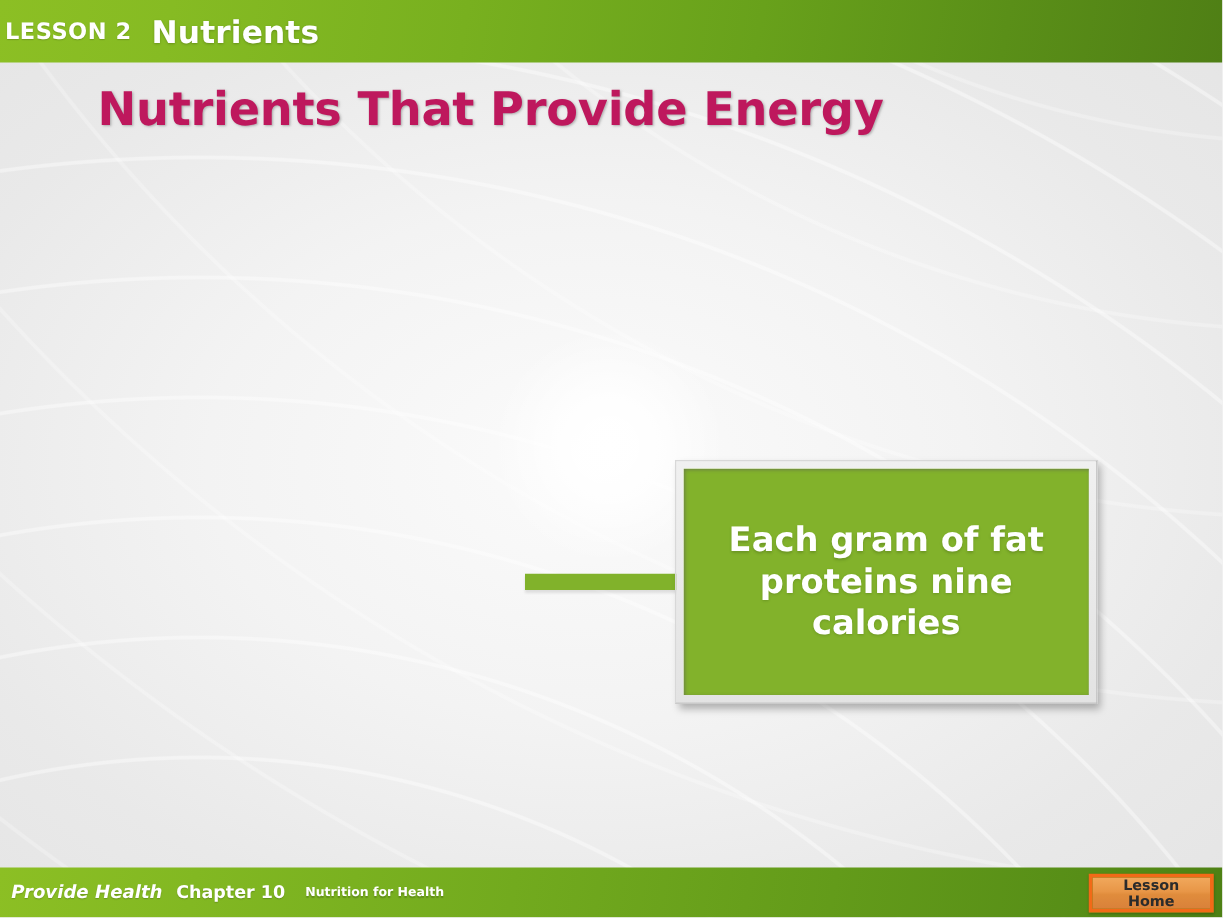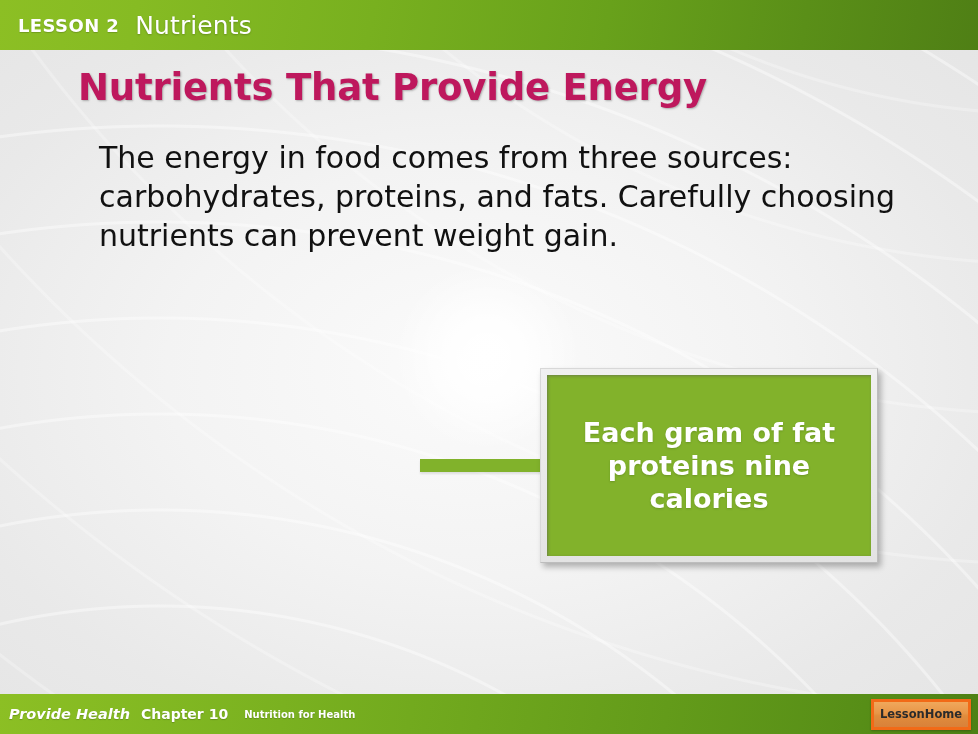--- a/index.html
+++ b/index.html
@@ -59,34 +59,34 @@
 
   
   .header {
     position: absolute;
     left: 0; top: 0;
     width: 978px;
     height: 50px;
     background: linear-gradient(100deg, #8cbf24 0%, #86bb23 14%, #78b01f 38%, #68a11b 62%, #5a8f18 82%, #4f7f15 100%);
     display: flex;
     align-items: center;
-    padding-left: 18px;
+    padding-left: 4px;
     z-index: 5;
   }
   .lesson-label {
     color: #ffffff;
     font-size: 18px;
     font-weight: bold;
     letter-spacing: 0.4px;
     text-shadow: 0 1px 1px rgba(0,0,0,0.18);
   }
   .lesson-title {
     color: #ffffff;
     font-size: 25px;
-    font-weight: normal;
+    font-weight: bold;
     margin-left: 16px;
     letter-spacing: 0.1px;
     text-shadow: 0 1px 2px rgba(0,0,0,0.22);
   }
 
   
   .page-title {
     position: absolute;
     left: 78px; top: 66px;
     font-size: 37px;
@@ -186,21 +186,21 @@
     text-shadow: 0 1px 1px rgba(0,0,0,0.2);
   }
 
   .lesson-home-btn {
     position: absolute;
     right: 7px; top: 5px;
     width: 100px; height: 31px;
     background: linear-gradient(180deg, #f0a85c 0%, #e89647 45%, #e08c3c 55%, #d9813a 100%);
     border: 3px solid #f26a17;
     display: flex;
-    flex-direction: row;
+    flex-direction: column;
     align-items: center;
     justify-content: center;
     cursor: pointer;
     box-shadow: 0 1px 2px rgba(0,0,0,0.25);
   }
   .lesson-home-btn span {
     display: block;
     color: #2b2b2b;
     font-size: 11.5px;
     font-weight: bold;
@@ -216,21 +216,20 @@
   <div class="bg-arcs"></div>
   <div class="bg-arcs2"></div>
 
   <div class="header">
     <div class="lesson-label">LESSON 2</div>
     <div class="lesson-title">Nutrients</div>
   </div>
 
   <div class="page-title">Nutrients That Provide Energy</div>
 
-  <div class="body-text">The energy in food comes from three sources: carbohydrates, proteins, and fats. Carefully choosing nutrients can prevent weight gain.</div>
 
   <div class="connector"></div>
 
 
   <div class="box" id="box-right">
     <div class="box-inner">
       <div class="box-text">Each gram of fat proteins nine calories</div>
     </div>
   </div>
 

